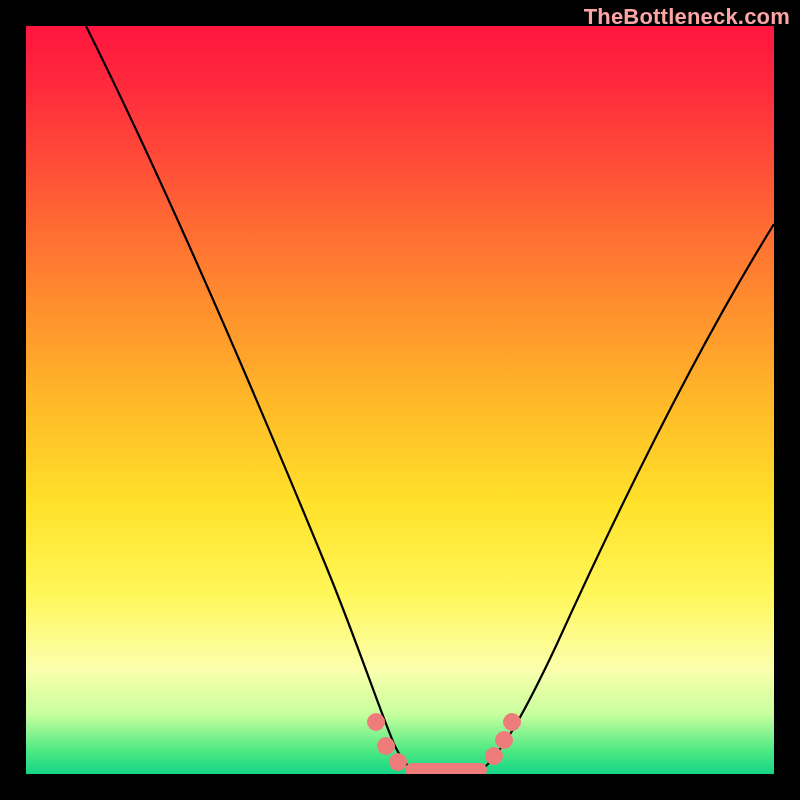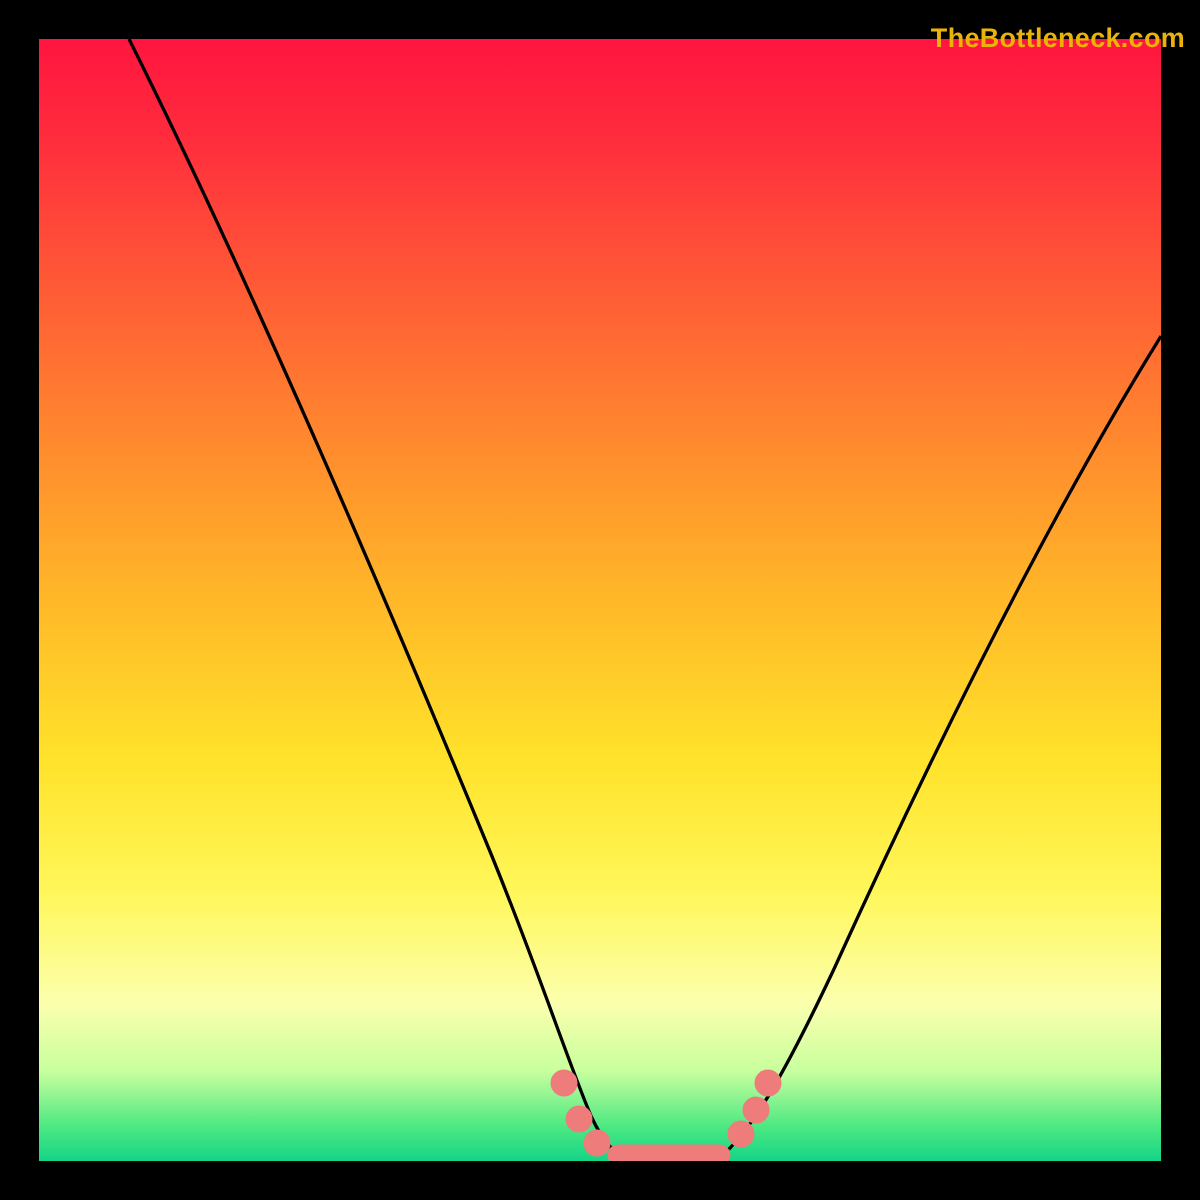--- a/index.html
+++ b/index.html
@@ -27,26 +27,25 @@
       #fff75a 76%,
       #fbffad 86%,
       #c8ff9e 92%,
       #4be882 97%,
       #15d487 100%);
   }
   .watermark {
     position: absolute;
     top: 4px;
     right: 10px;
-    font-size: 18px;
+    font-size: 22px;
     font-weight: 600;
-    color: #eab308;
+    color: #fca5a5;
     letter-spacing: 0.2px;
     z-index: 5;
-    margin-top: 11px;
   }
   svg.plot {
     position: absolute;
     left: 26px;
     top: 26px;
     width: 748px;
     height: 748px;
     z-index: 3;
   }
   .curve {

